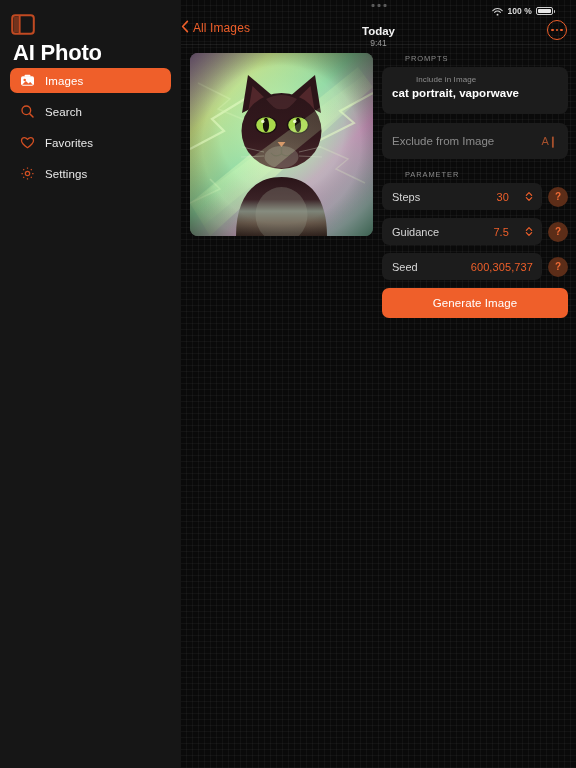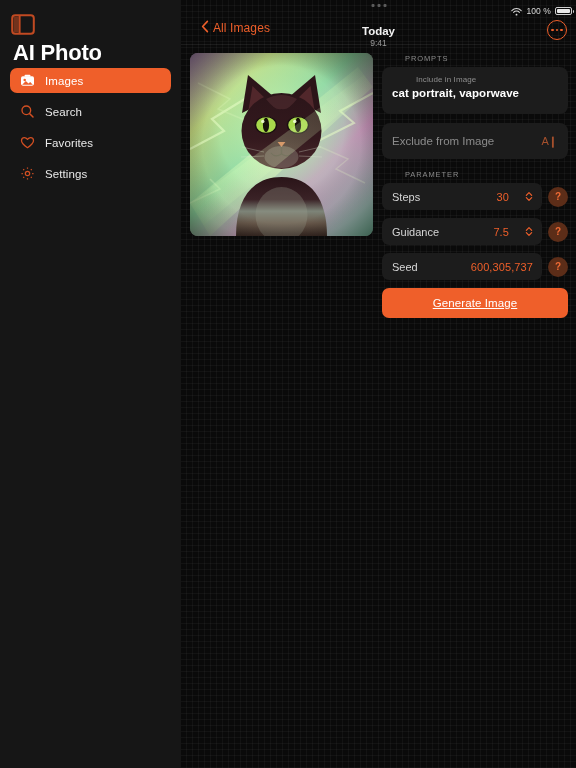--- a/index.html
+++ b/index.html
@@ -112,25 +112,26 @@
     transform: translateX(-50%);
     top: 4px;
     display: flex;
     gap: 3px;
   }
   .multitask-dots i {
     width: 3px; height: 3px; border-radius: 1px; background: #5c5c5c; display:block;
   }
   .status-right {
     position: absolute;
-    right: 4px;
+    right: 23px;
     top: 2px;
     display: flex;
     align-items: center;
     gap: 4px;
+    font-weight: bold;
   }
   .status-battery-pct {
     font-size: 8.5px;
     color: #d8d8d8;
     letter-spacing: 0.1px;
   }
   .batt {
     width: 17px; height: 8px;
     border: 1px solid #cfcfcf;
     border-radius: 2px;
@@ -145,21 +146,21 @@
   .batt i { display:block; width:100%; height:100%; background:#e8e8e8; border-radius:1px; }
 
   
   .navbar {
     position: relative;
     height: 28px;
     width: 100%;
   }
   .back-btn {
     position: absolute;
-    left: 20px;
+    left: 0;
     top: 3px;
     display: flex;
     align-items: center;
     gap: 4px;
     cursor: pointer;
   }
   .back-label {
     font-size: 12px;
     color: #ef5f2a;
     letter-spacing: 0.1px;
@@ -352,21 +353,20 @@
     align-items: center;
     justify-content: center;
     cursor: pointer;
     border: none;
   }
   .generate-label {
     font-size: 11.5px;
     color: #ffffff;
     font-weight: normal;
     letter-spacing: 0.1px;
-    text-decoration: underline;
   }
 </style>
 </head>
 <body>
 
 <div id="app">
 
   <aside id="sidebar">
 
     <div class="sidebar-toggle">

